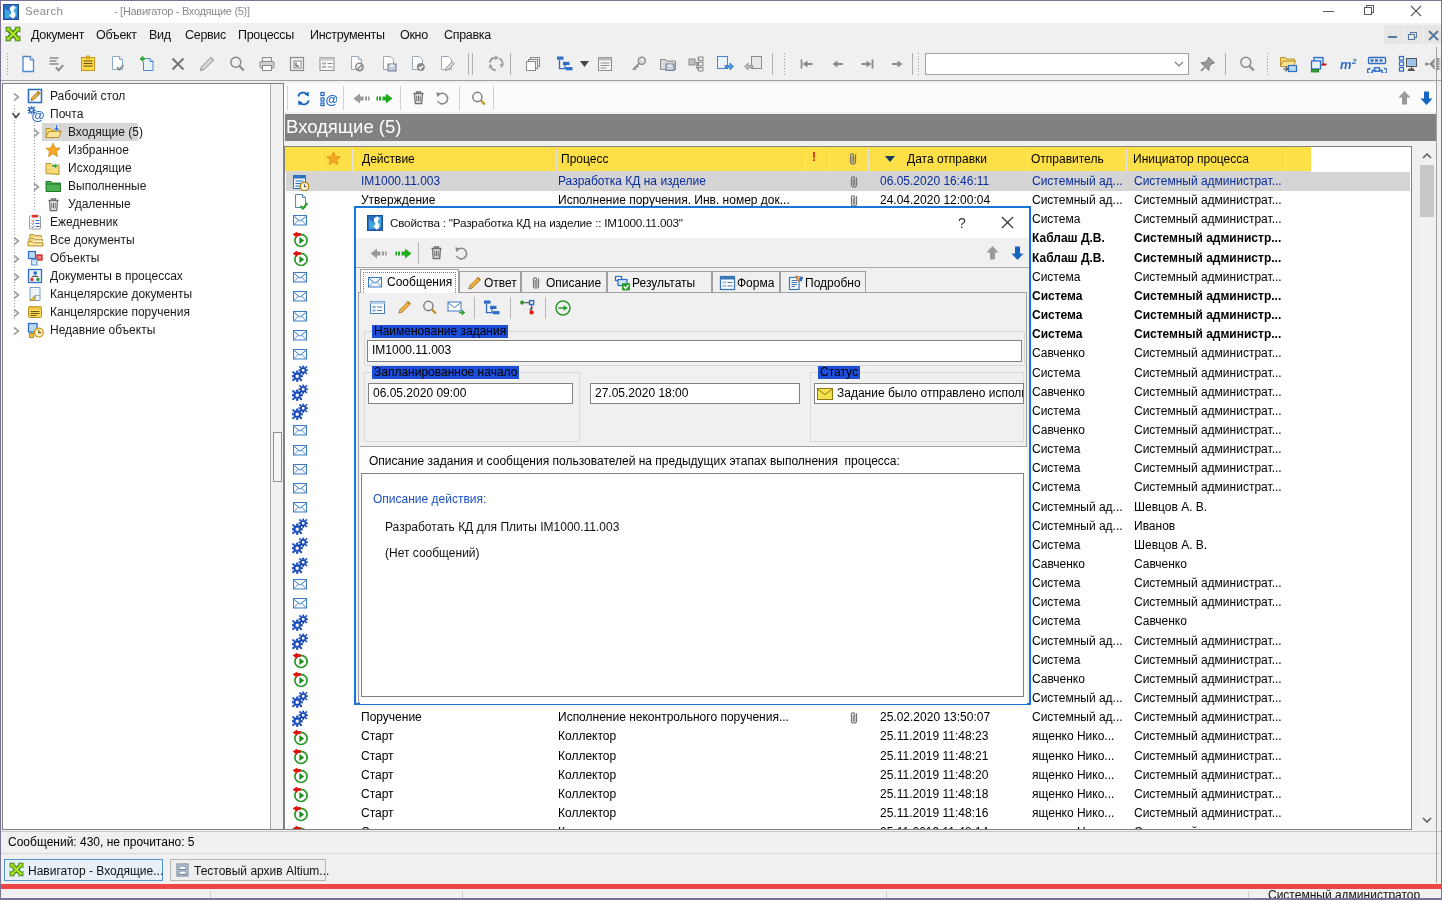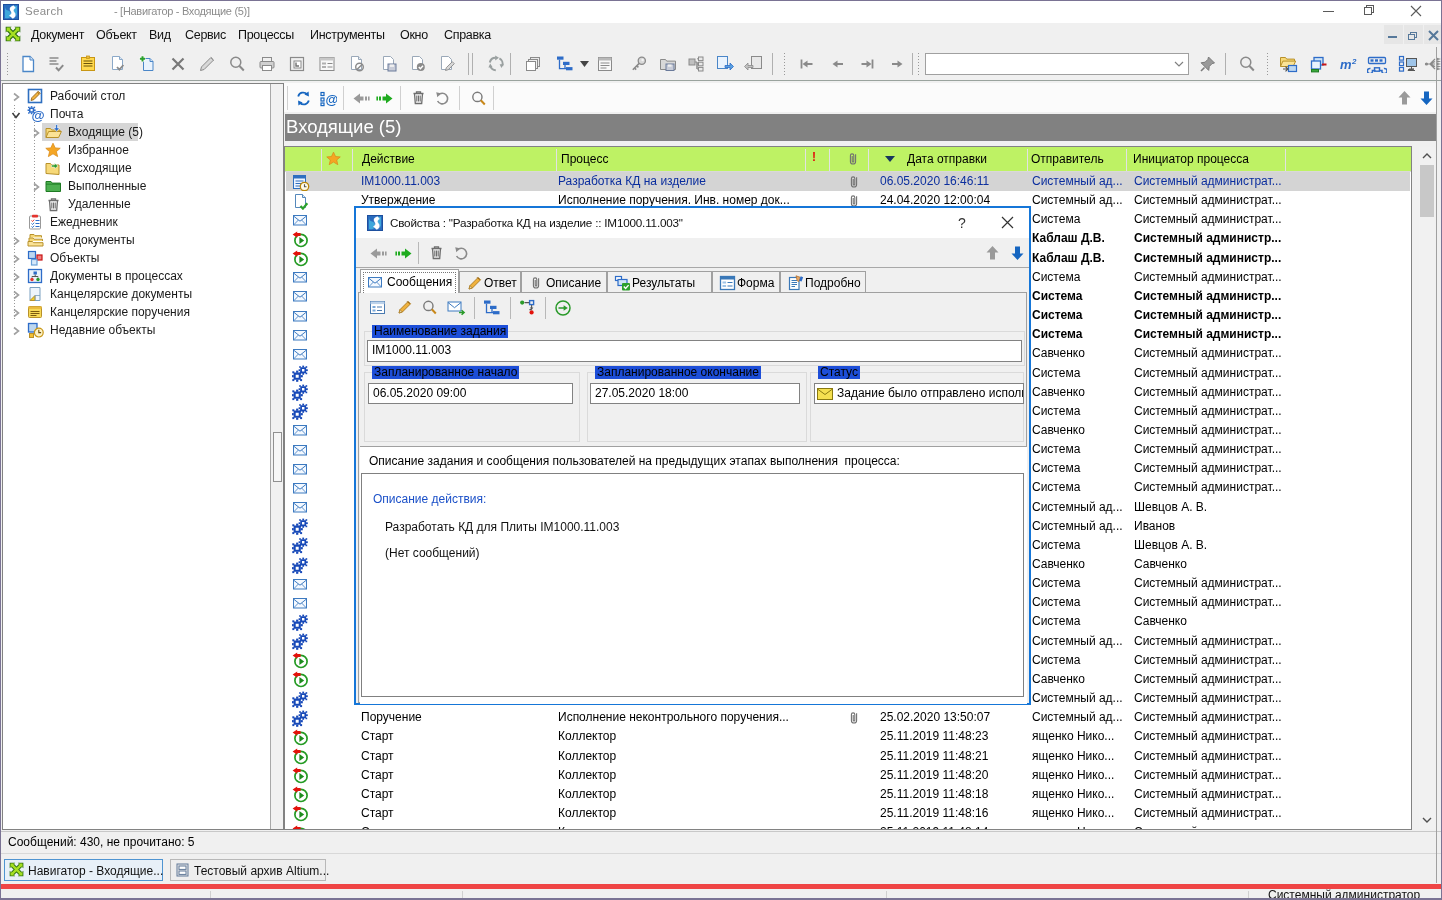--- a/index.html
+++ b/index.html
@@ -461,21 +461,21 @@
       <div style="position:absolute;left:209px;top:3px;width:1px;height:24px;background:#d0d0d0"></div>
       <div style="position:absolute;left:1113px;top:7px;"><svg width="15" height="16" viewBox="0 0 15 16" style="">
           <polygon points="7.5,1 13.5,7.5 10,7.5 10,14.5 5,14.5 5,7.5 1.5,7.5" fill="#9a9a9a"></polygon>
         </svg></div>
       <div style="position:absolute;left:1135px;top:7px;"><svg width="15" height="16" viewBox="0 0 15 16" style="">
           <polygon points="7.5,15 13.5,8.5 10,8.5 10,1.5 5,1.5 5,8.5 1.5,8.5" fill="#1565c0"></polygon>
         </svg></div>
     </div>
     <div class="abs" style="left:1px;top:31px;width:1151px;height:27px;background:#818181;color:#fff;font-size:18.5px;line-height:26px;padding-left:1px">Входящие (5)</div>
     <div class="abs" style="left:0;top:63px;width:1128px;height:684px;background:#fff;border:1px solid #828282;overflow:hidden">
-      <div class="abs" style="left:0;top:0;width:1126px;height:25px;background:#bef264;border-bottom:1px solid #d9d9d9">
+      <div class="abs" style="left:0;top:0;width:1026px;height:25px;background:#fde047;border-bottom:1px solid #d9d9d9">
         <div style="position:absolute;left:36px;top:2px;width:1px;height:22px;background:#e2e2e2"></div>
         <div style="position:absolute;left:67px;top:2px;width:1px;height:22px;background:#e2e2e2"></div>
         <div style="position:absolute;left:271px;top:2px;width:1px;height:22px;background:#e2e2e2"></div>
         <div style="position:absolute;left:520px;top:2px;width:1px;height:22px;background:#e2e2e2"></div>
         <div style="position:absolute;left:544px;top:2px;width:1px;height:22px;background:#e2e2e2"></div>
         <div style="position:absolute;left:583px;top:2px;width:1px;height:22px;background:#e2e2e2"></div>
         <div style="position:absolute;left:742px;top:2px;width:1px;height:22px;background:#e2e2e2"></div>
         <div style="position:absolute;left:841px;top:2px;width:1px;height:22px;background:#e2e2e2"></div>
         <div style="position:absolute;left:1000px;top:2px;width:1px;height:22px;background:#e2e2e2"></div>
         <div style="position:absolute;left:41px;top:4px;"><svg width="15" height="15" viewBox="0 0 15 15" style="">
@@ -1254,23 +1254,20 @@
 <polygon points="13.8,9 9.6,6.2 9.6,11.8" fill="#2a9a2a"></polygon>
         </svg></div>
       <div class="gbx" style="left:5px;top:38px;width:661px;height:35px">
         <span>Наименование задания</span>
       </div>
       <div class="inp" style="left:8px;top:47px;width:655px;height:22px">IM1000.11.003</div>
       <div class="gbx" style="left:5px;top:79px;width:216px;height:70px">
         <span>Запланированное начало</span>
       </div>
       <div class="inp" style="left:9px;top:90px;width:205px;height:21px">06.05.2020 09:00</div>
-      <div class="gbx" style="left:228px;top:79px;width:220px;height:70px">
-        <span>Запланированное окончание</span>
-      </div>
       <div class="inp" style="left:231px;top:90px;width:210px;height:21px">27.05.2020 18:00</div>
       <div class="gbx" style="left:451px;top:79px;width:214px;height:70px">
         <span>Статус</span>
       </div>
       <div class="inp" style="left:455px;top:90px;width:210px;height:21px;padding-left:22px">Задание было отправлено исполн</div>
       <svg width="16" height="12" viewBox="0 0 16 12" style="position:absolute;left:458px;top:95px">
         <rect x="0.5" y="0.5" width="15" height="11" fill="#f5e050" stroke="#8a7a10"></rect>
         <path d="M0.5,1 L8,6.5 L15.5,1" fill="none" stroke="#8a7a10"></path>
       </svg>
       <div class="abs" style="left:1px;top:153px;width:667px;height:258px;background:#fff;border-top:1px solid #a0a0a0">

